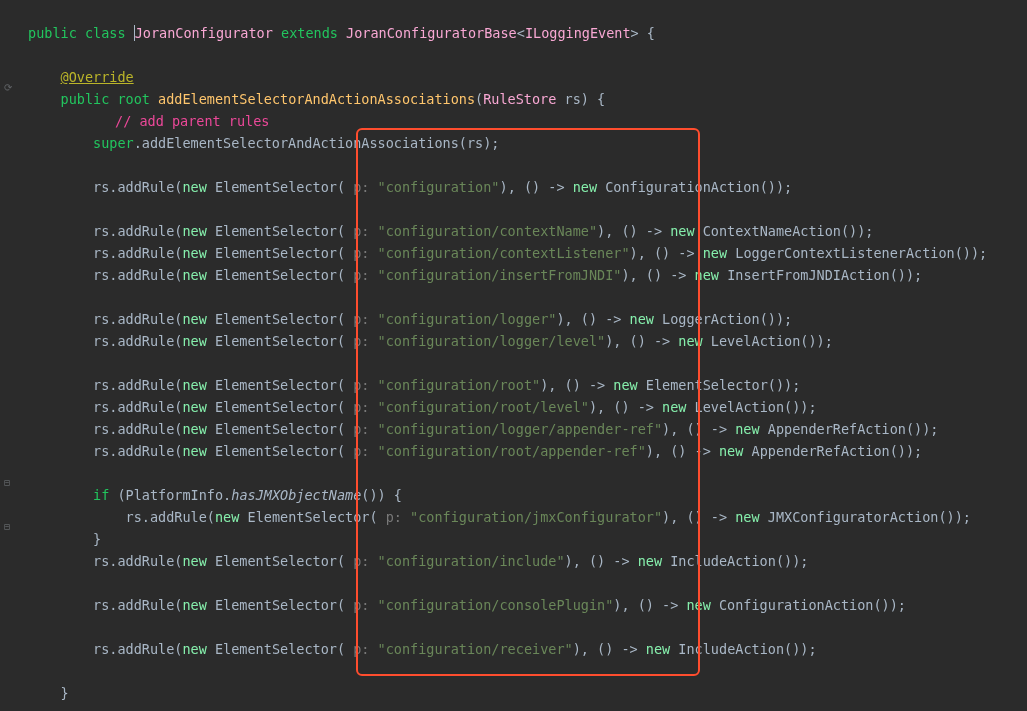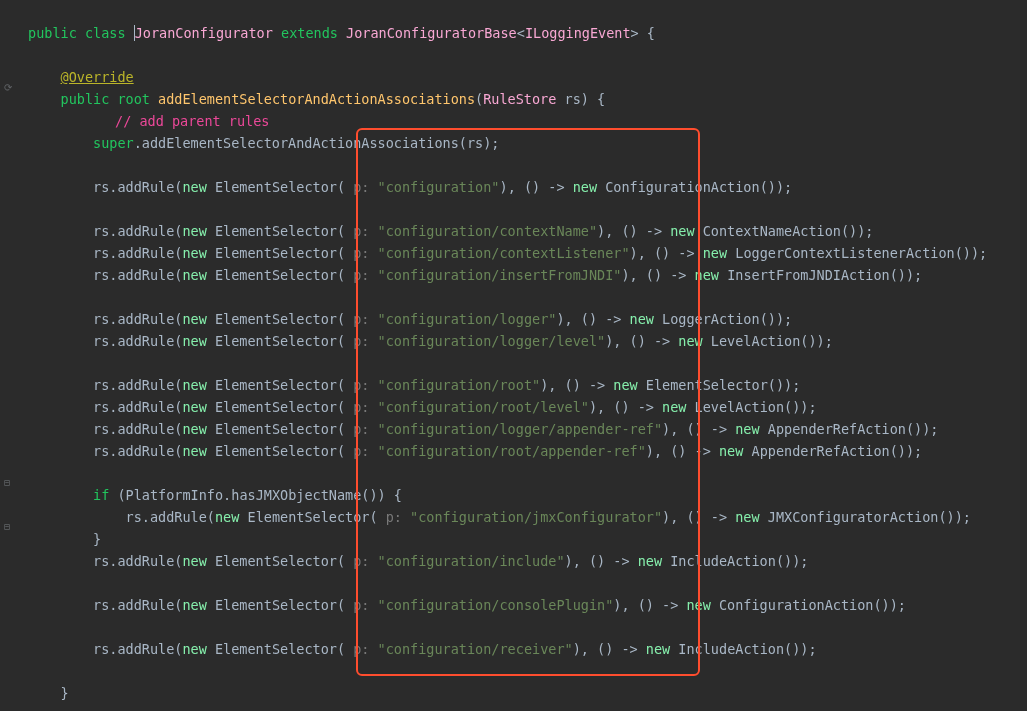--- a/index.html
+++ b/index.html
@@ -35,21 +35,21 @@
     font-size: 10px;
   }
   .kw { color: #22c55e; margin-top: 8px; }
   .cls { color: #f9a8d4; }
   .ann { color: #bbb529; text-decoration: underline; }
   .mname { color: #ffc66d; }
   .param { color: #a9b7c6; }
   .str { color: #6a8759; }
   .cmt { color: #ec4899; margin-left: 22px; }
   .phint { color: #787878; font-style: normal; }
-  .ital { }
+  .ital { font-style: italic; }
   .new { color: #86efac; }
   .redbox {
     position: absolute;
     border: 2px solid #ff4d2e;
     border-radius: 6px;
     pointer-events: none;
   }
   .cursor {
     display: inline-block;
     width: 1px;

